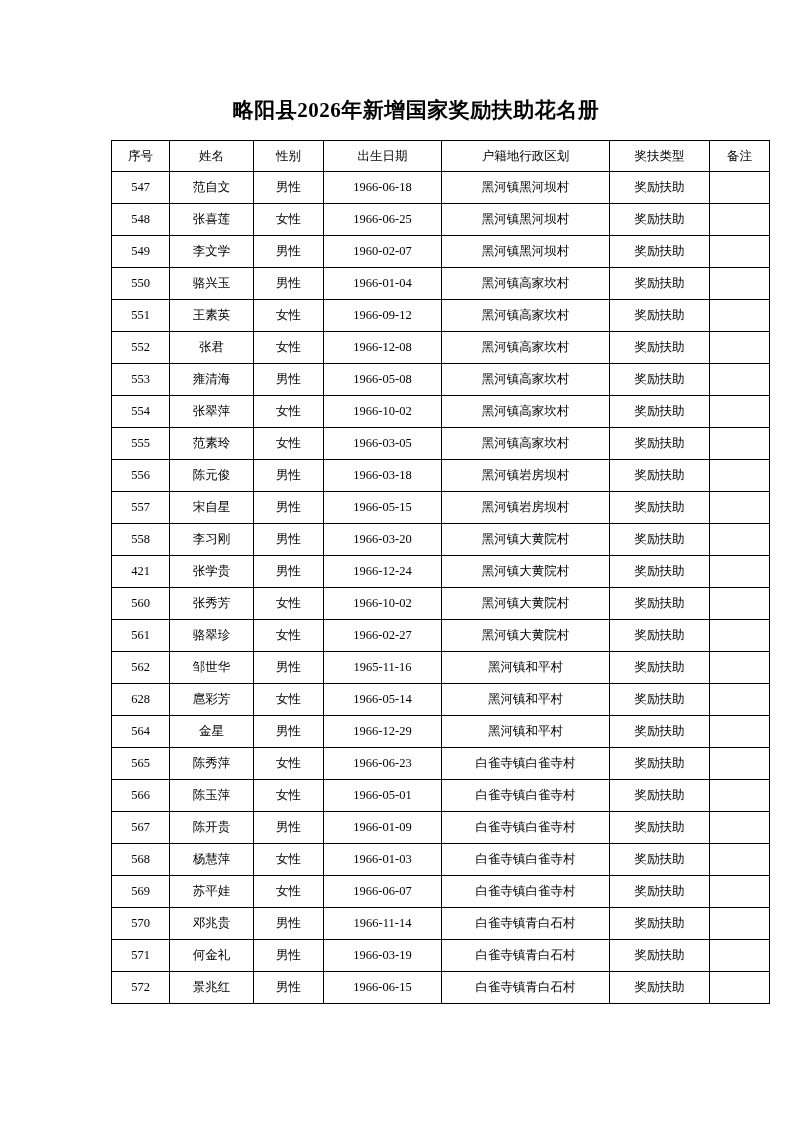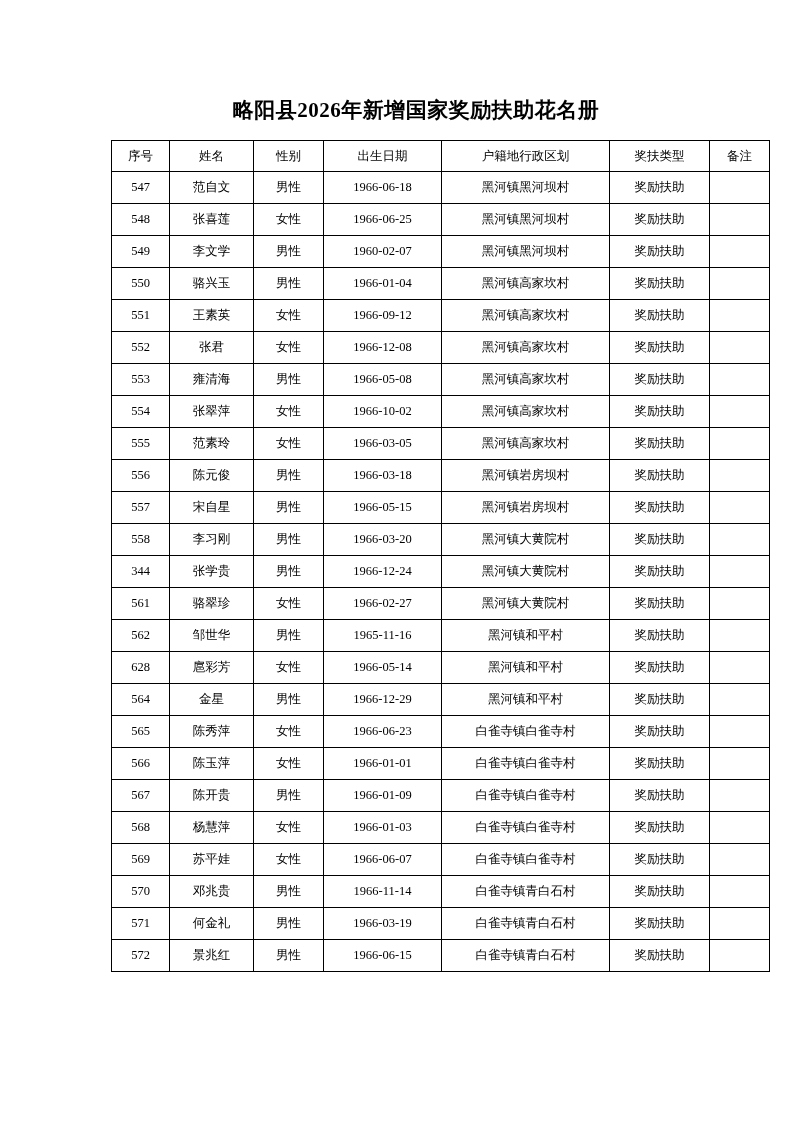--- a/index.html
+++ b/index.html
@@ -193,29 +193,38 @@
         <tr>
           <td class="num-cell">558</td>
           <td>李习刚</td>
           <td>男性</td>
           <td class="num-cell">1966-03-20</td>
           <td>黑河镇大黄院村</td>
           <td>奖励扶助</td>
           <td></td>
         </tr>
         <tr>
-          <td class="num-cell">344</td>
+          <td class="num-cell">421</td>
           <td>张学贵</td>
           <td>男性</td>
           <td class="num-cell">1966-12-24</td>
           <td>黑河镇大黄院村</td>
           <td>奖励扶助</td>
           <td></td>
         </tr>
         <tr>
+          <td class="num-cell">560</td>
+          <td>张秀芳</td>
+          <td>女性</td>
+          <td class="num-cell">1966-10-02</td>
+          <td>黑河镇大黄院村</td>
+          <td>奖励扶助</td>
+          <td></td>
+        </tr>
+        <tr>
           <td class="num-cell">561</td>
           <td>骆翠珍</td>
           <td>女性</td>
           <td class="num-cell">1966-02-27</td>
           <td>黑河镇大黄院村</td>
           <td>奖励扶助</td>
           <td></td>
         </tr>
         <tr>
           <td class="num-cell">562</td>
@@ -250,21 +259,21 @@
           <td>女性</td>
           <td class="num-cell">1966-06-23</td>
           <td>白雀寺镇白雀寺村</td>
           <td>奖励扶助</td>
           <td></td>
         </tr>
         <tr>
           <td class="num-cell">566</td>
           <td>陈玉萍</td>
           <td>女性</td>
-          <td class="num-cell">1966-01-01</td>
+          <td class="num-cell">1966-05-01</td>
           <td>白雀寺镇白雀寺村</td>
           <td>奖励扶助</td>
           <td></td>
         </tr>
         <tr>
           <td class="num-cell">567</td>
           <td>陈开贵</td>
           <td>男性</td>
           <td class="num-cell">1966-01-09</td>
           <td>白雀寺镇白雀寺村</td>

